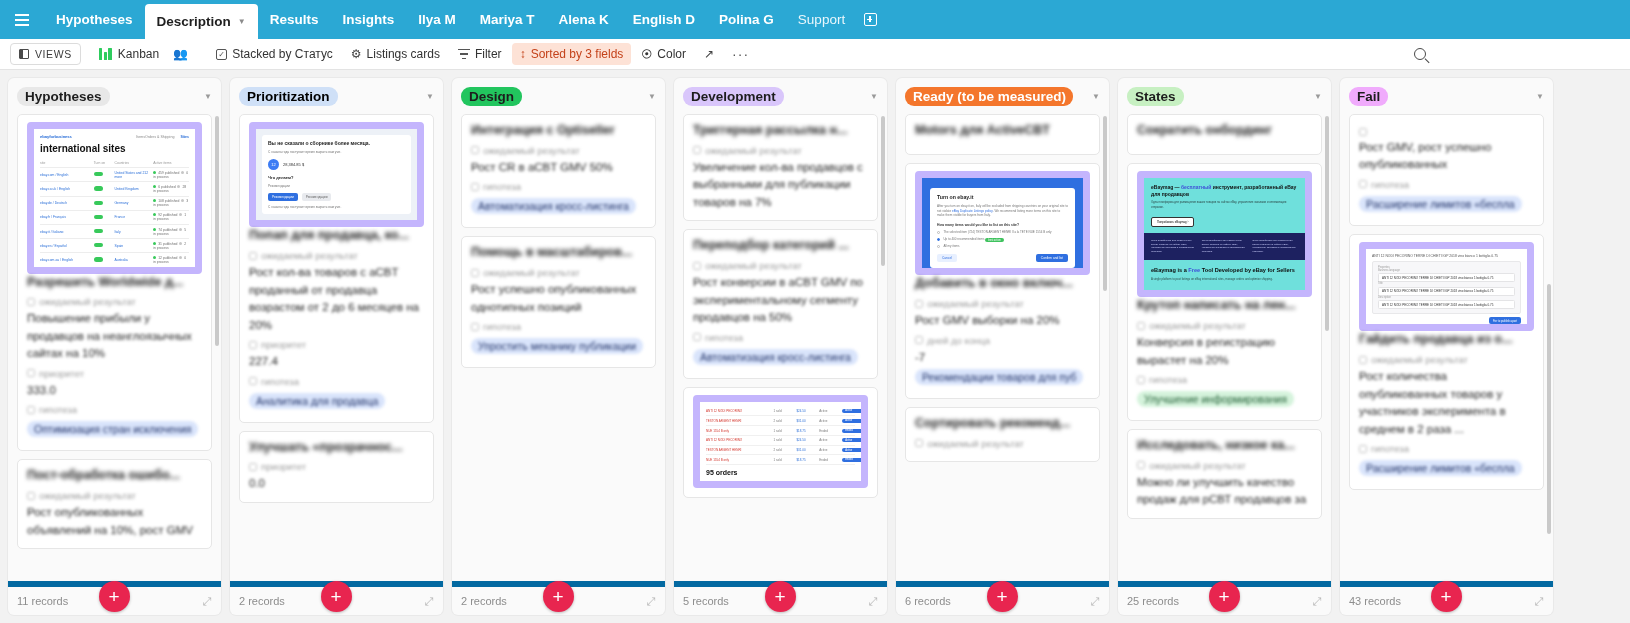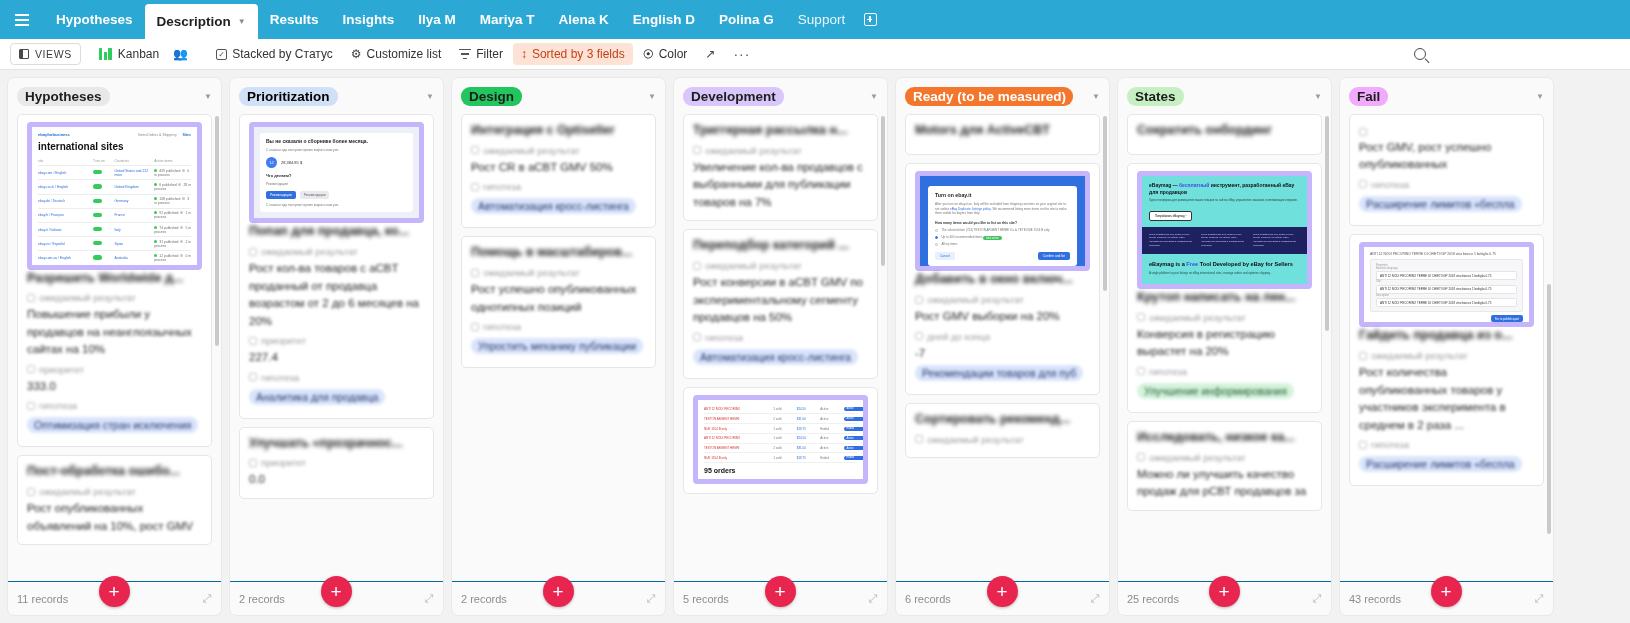--- a/index.html
+++ b/index.html
@@ -245,21 +245,21 @@
     filter: blur(1.6px);
   }
   .chip.green { background:#d5f3dc; color:#1f5c33; }
 
   .thumb {
     width: 100%;
     border-radius: 4px;
     overflow: hidden;
     position: relative;
     background: #fff;
-    border: 5px solid #c4b5fd;
+    border: 7px solid #c4b5fd;
     filter: blur(0.45px);
   }
 
   
   .mock-sites { background:#fff; padding:5px 6px 0 6px; height:100%; }
   .mock-topbar { display:flex; align-items:center; justify-content:space-between; margin-bottom:4px; }
   .mock-logo { font-size:4.2px; color:#2b6fd8; font-weight:bold; letter-spacing:-0.1px;}
   .mock-nav { display:flex; gap:6px; font-size:3.6px; color:#8a8a8a; }
   .mock-nav b { color:#2b6fd8; }
   .mock-h1 { font-size:10px; font-weight:bold; color:#111; margin:3px 0 4px 0; }
@@ -314,21 +314,21 @@
   .mock-props .ttl { font-size:3.4px; color:#555; margin-bottom:3px; }
   .mock-props .sec { background:#f7f7f9; border:0.5px solid #e8e8ea; border-radius:2px; padding:4px 5px; margin-bottom:3px;}
   .mock-props .lbl { font-size:2.6px; color:#9a9a9a; }
   .mock-props .val { font-size:3px; color:#333; background:#fff; border:0.5px solid #e4e4e6; border-radius:1.5px; padding:1.5px 3px; margin-top:1.5px;}
   .mock-props .btnpub { background:#2f6fe0;color:#fff;font-size:2.8px;border-radius:2px;padding:1.5px 4px;display:inline-block;float:right;}
 
   
   .col-foot {
     height: 34px;
     flex: 0 0 34px;
-    border-top: 1px solid #0369a1;
+    border-top: 6px solid #0369a1;
     display: flex; align-items: center;
     padding: 0 9px;
     position: relative;
   }
   .rec-count { font-size: 11px; color: #8d8d8d; }
   .fab {
     position: absolute;
     left: 50%; margin-left: -16px;
     top: -6px;
     width: 31px; height: 31px;
@@ -409,21 +409,21 @@
       </span>
     <span>Kanban</span>
   </div>
   <div class="people-ico">👥</div>
   <div class="tb-item">
     <span class="stack-ico">✓</span>
     <span>Stacked by Статус</span>
   </div>
   <div class="tb-item">
     <span class="gear-ico">⚙</span>
-    <span>Customize list</span>
+    <span>Listings cards</span>
   </div>
   <div class="tb-item">
     <span class="filter-ico">
         <i></i>
         <i></i>
         <i></i>
       </span>
     <span>Filter</span>
   </div>
   <div class="tb-item highlight">

